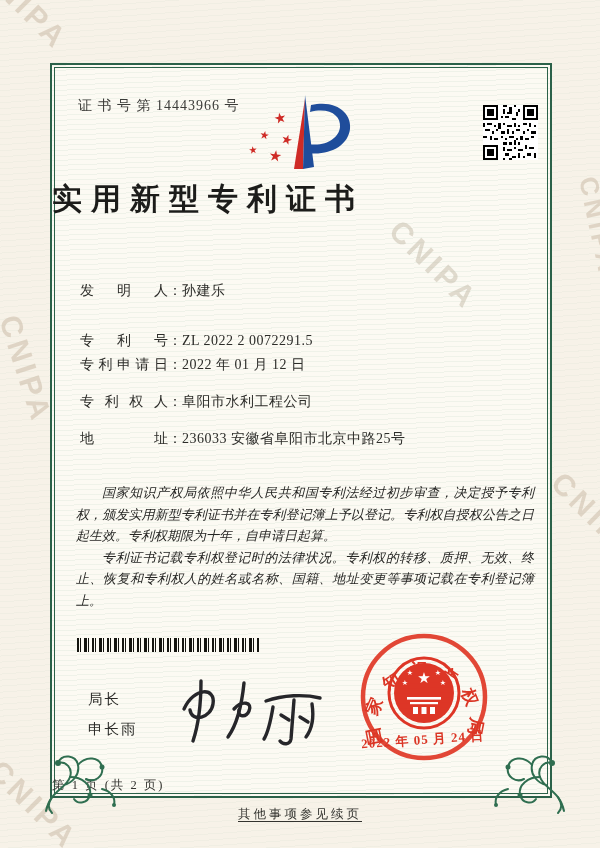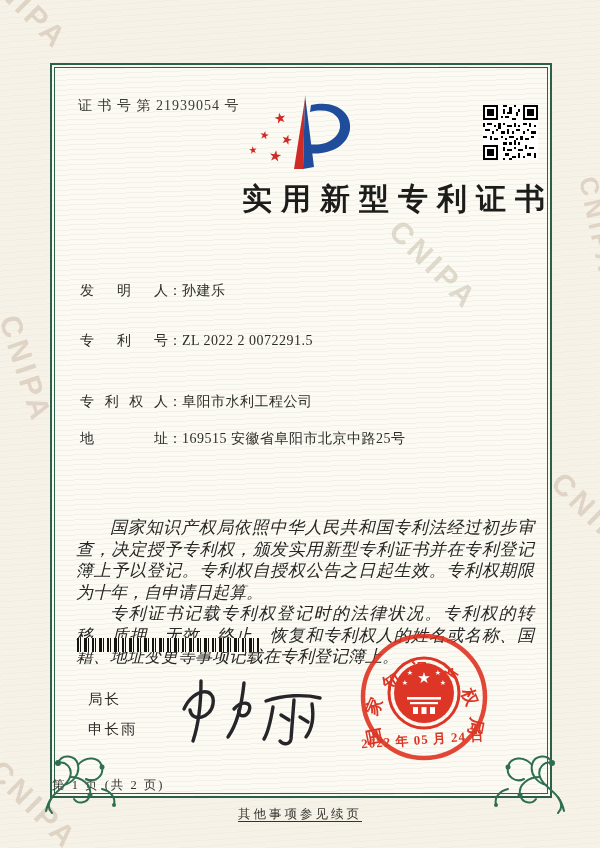--- a/index.html
+++ b/index.html
@@ -36,34 +36,34 @@
   }
   .frame::before {
     content:""; position:absolute; inset:2px;
     border:1px solid #2b6149; pointer-events:none;
   }
   .abs { position:absolute; }
   .certno { left:26px; top:32px; font-size:14px; color:#3b3b38; letter-spacing:1px; }
   .logo { left:0; top:26px; width:502px; text-align:center; }
   .qr { left:431px; top:40px; }
   .title {
-    left:0; top:114px; width:502px; text-align:right;
+    left:0; top:114px; width:502px; text-align:left;
     font-size:30px; font-weight:bold; color:#1c1c1a; letter-spacing:9px;
   }
   .frow { left:28px; font-size:14px; color:#2c2c29; white-space:nowrap; }
   .flabel {
     display:inline-block; width:88px; vertical-align:bottom;
     text-align:justify; text-align-last:justify;
   }
   .colon { display:inline-block; }
   .fvalue { letter-spacing:.5px; }
   .pair2 { position:absolute; left:232px; top:0; }
   .paras {
-    left:24px; top:452px; width:458px;
-    font-size:17px; line-height:21.5px; color:#262624;
+    left:24px; top:417px; width:458px;
+    font-size:13px; line-height:21.5px; color:#262624;
     text-align:justify; font-style:italic;
   }
   .paras p { text-indent:2em; }
   .barcode {
     left:25px; top:573px; width:183px; height:14px;
     background:repeating-linear-gradient(90deg,
       #14140f 0 2px,#fcfaf3 2px 3px,#14140f 3px 4px,#fcfaf3 4px 7px,
       #14140f 7px 10px,#fcfaf3 10px 11px,#14140f 11px 12px,#fcfaf3 12px 15px);
   }
   .officer { left:36px; top:625px; font-size:14.5px; color:#2c2c29; letter-spacing:2px; }
@@ -85,21 +85,21 @@
 
 <span class="wm wm1">CNIPA</span>
 <span class="wm wm2">CNIPA</span>
 <span class="wm wm3">CNIPA</span>
 <span class="wm wm4">CNIPA</span>
 <span class="wm wm5">CNIPA</span>
 <span class="wm wm6">CNIPA</span>
 
 <div class="frame">
 
-  <div class="abs certno">证 书 号 第 21939054 号</div>
+  <div class="abs certno">证 书 号 第 14443966 号</div>
 
   <div class="abs logo">
     <svg width="128" height="82" viewBox="0 0 128 82">
       <polygon points="66,8 55,78 64,78" fill="#cf2b26"></polygon>
       <polygon points="66,4 64,78 75,76" fill="#1f4d9b"></polygon>
       <path d="M72 14 C98 8 113 23 111 38 C109 55 90 65 68 62 L69 53 C87 56 100 47 101 36 C102 25 91 16 71 21 Z" fill="#1f4d9b"></path>
       <g fill="#cf2b26" font-family="'DejaVu Sans',sans-serif">
         <text x="36" y="33" font-size="14" transform="rotate(-12 36 33)">★</text>
         <text x="20" y="47" font-size="11" transform="rotate(10 20 47)">★</text>
         <text x="41" y="51" font-size="13" transform="rotate(18 41 51)">★</text>
@@ -125,25 +125,28 @@
   </div>
 
   <div class="abs title">实用新型专利证书</div>
 
   <div class="abs frow" style="top:217px">
     <span class="flabel">发明人</span><span class="colon">：</span><span class="fvalue">孙建乐</span>
   </div>
   <div class="abs frow" style="top:267px">
     <span class="flabel">专利号</span><span class="colon">：</span><span class="fvalue">ZL 2022 2 0072291.5</span>
   </div>
+  <div class="abs frow" style="top:291px">
+    <span class="flabel">专利申请日</span><span class="colon">：</span><span class="fvalue">2022 年 01 月 12 日</span>
+  </div>
   <div class="abs frow" style="top:328px">
     <span class="flabel">专利权人</span><span class="colon">：</span><span class="fvalue">阜阳市水利工程公司</span>
   </div>
   <div class="abs frow" style="top:365px">
-    <span class="flabel">地址</span><span class="colon">：</span><span class="fvalue">169515 安徽省阜阳市北京中路25号</span>
+    <span class="flabel">地址</span><span class="colon">：</span><span class="fvalue">236033 安徽省阜阳市北京中路25号</span>
   </div>
 
   <div class="abs paras">
     <p>国家知识产权局依照中华人民共和国专利法经过初步审查，决定授予专利权，颁发实用新型专利证书并在专利登记簿上予以登记。专利权自授权公告之日起生效。专利权期限为十年，自申请日起算。</p>
     <p>专利证书记载专利权登记时的法律状况。专利权的转移、质押、无效、终止、恢复和专利权人的姓名或名称、国籍、地址变更等事项记载在专利登记簿上。</p>
   </div>
 
   <div class="abs barcode"></div>
 
   <div class="abs officer">

